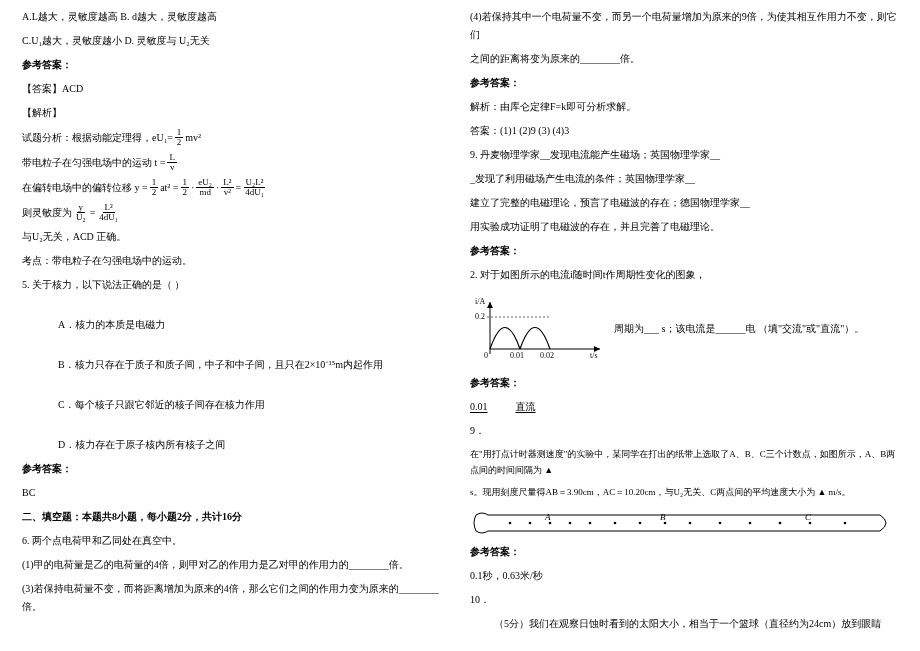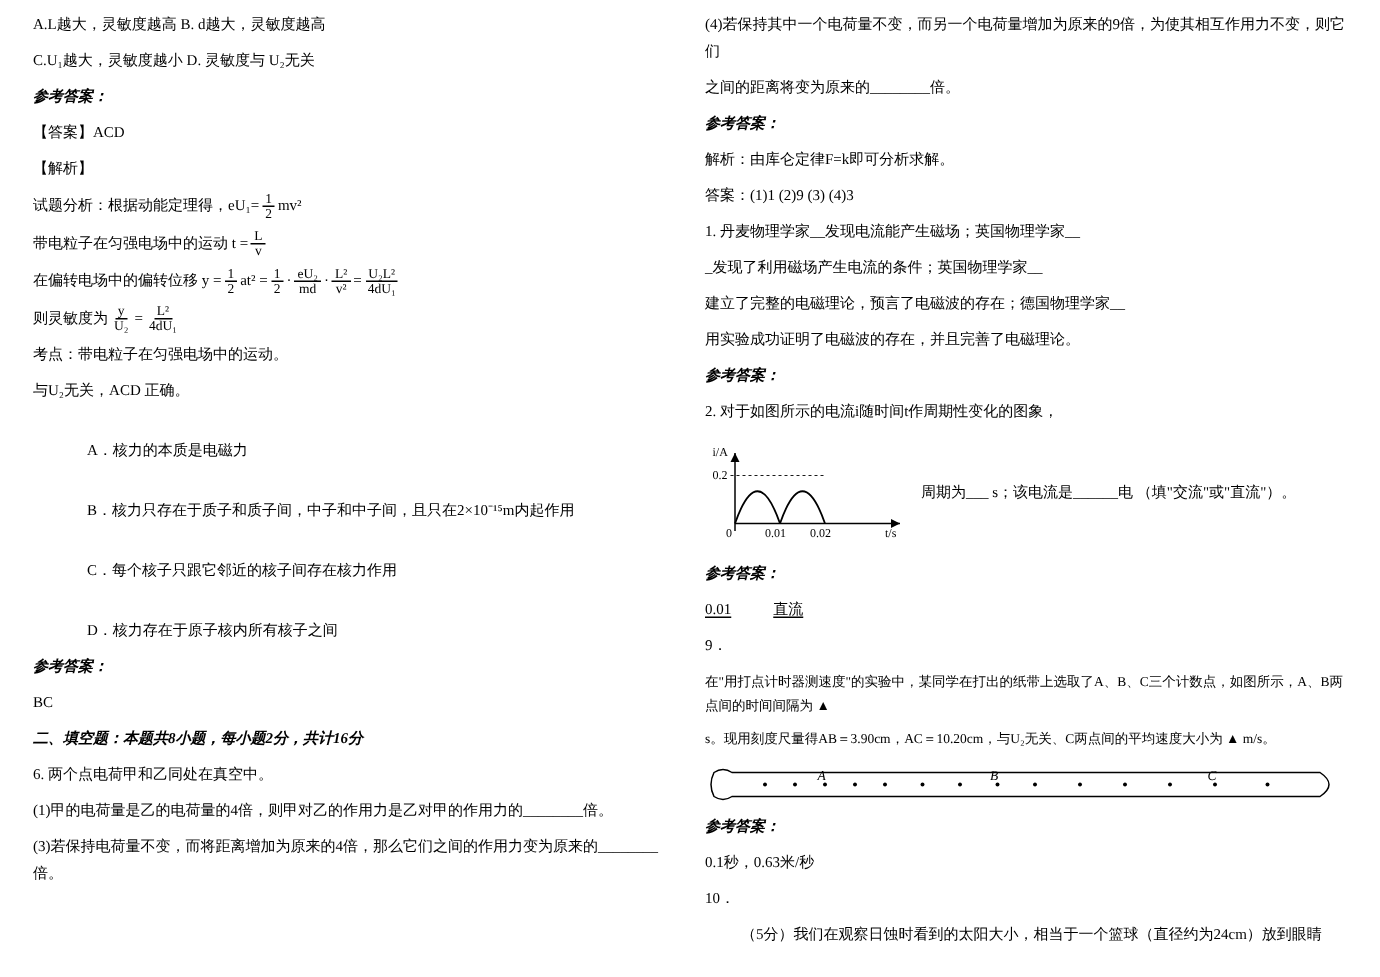--- a/index.html
+++ b/index.html
@@ -12,21 +12,21 @@
       color: #000;
       display: flex;
       padding: 8px 12px;
       line-height: 1.8;
     }
     .col { flex: 1; padding: 0 10px; }
     .col-left { border-right: 0; }
     .line { margin-bottom: 6px; display: flex; align-items: center; flex-wrap: wrap; }
     .indent { padding-left: 24px; }
     .indent2 { padding-left: 36px; margin-top: 22px; }
-    .bold { font-weight: bold; font-style: italic; }
+    .bold { font-weight: bold; }
     .frac { display: inline-flex; flex-direction: column; align-items: center; font-size: 9px; vertical-align: middle; margin: 0 2px; line-height: 1; }
     .frac .num { border-bottom: 1px solid #000; padding: 0 2px; }
     .frac .den { padding: 0 2px; }
     svg.chart { display: block; margin: 4px 0; }
     svg.tape { display: block; margin: 4px 0; }
     .answer-underline { text-decoration: underline; text-underline-offset: 2px; }
   </style>
 </head>
 <body>
 
@@ -89,41 +89,42 @@
     <span class="frac">
         <span class="num">y</span>
         <span class="den">U₂</span>
       </span>
     <span>=</span>
     <span class="frac">
         <span class="num">L²</span>
         <span class="den">4dU₁</span>
       </span>
   </div>
+  <div class="line">与U₂无关，ACD 正确。</div>
   <div class="line">考点：带电粒子在匀强电场中的运动。</div>
-  <div class="line">与U₂无关，ACD 正确。</div>
+  <div class="line">5. 关于核力，以下说法正确的是（  ）</div>
   <div class="line indent2">A．核力的本质是电磁力</div>
   <div class="line indent2">B．核力只存在于质子和质子间，中子和中子间，且只在2×10⁻¹⁵m内起作用</div>
   <div class="line indent2">C．每个核子只跟它邻近的核子间存在核力作用</div>
   <div class="line indent2">D．核力存在于原子核内所有核子之间</div>
   <div class="line bold">参考答案：</div>
   <div class="line">BC</div>
   <div class="line bold">二、填空题：本题共8小题，每小题2分，共计16分</div>
   <div class="line">6. 两个点电荷甲和乙同处在真空中。</div>
   <div class="line">(1)甲的电荷量是乙的电荷量的4倍，则甲对乙的作用力是乙对甲的作用力的________倍。</div>
   <div class="line">(3)若保持电荷量不变，而将距离增加为原来的4倍，那么它们之间的作用力变为原来的________倍。</div>
 </div>
 
 <div class="col col-right">
   <div class="line">(4)若保持其中一个电荷量不变，而另一个电荷量增加为原来的9倍，为使其相互作用力不变，则它们</div>
   <div class="line">之间的距离将变为原来的________倍。</div>
   <div class="line bold">参考答案：</div>
   <div class="line">解析：由库仑定律F=k即可分析求解。</div>
   <div class="line">答案：(1)1  (2)9  (3)   (4)3</div>
-  <div class="line">1. 丹麦物理学家__发现电流能产生磁场；英国物理学家__</div>
+  <div class="line">9. 丹麦物理学家__发现电流能产生磁场；英国物理学家__</div>
   <div class="line">_发现了利用磁场产生电流的条件；英国物理学家__</div>
   <div class="line">建立了完整的电磁理论，预言了电磁波的存在；德国物理学家__</div>
   <div class="line">用实验成功证明了电磁波的存在，并且完善了电磁理论。</div>
   <div class="line bold">参考答案：</div>
   <div class="line">2. 对于如图所示的电流i随时间t作周期性变化的图象，</div>
 
   <div class="line">
     <svg class="chart" width="140" height="70">
       <line x1="20" y1="55" x2="130" y2="55" stroke="#000" stroke-width="1"></line>
       <polygon points="130,55 124,52 124,58" fill="#000"></polygon>

